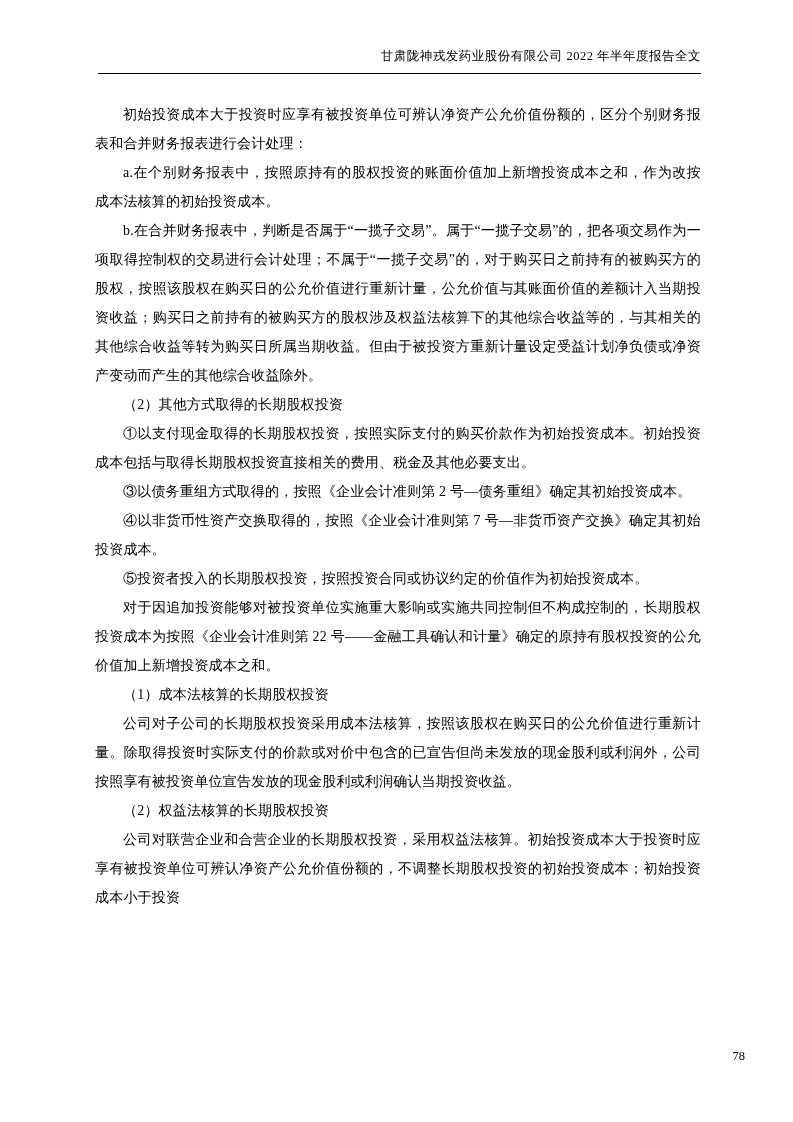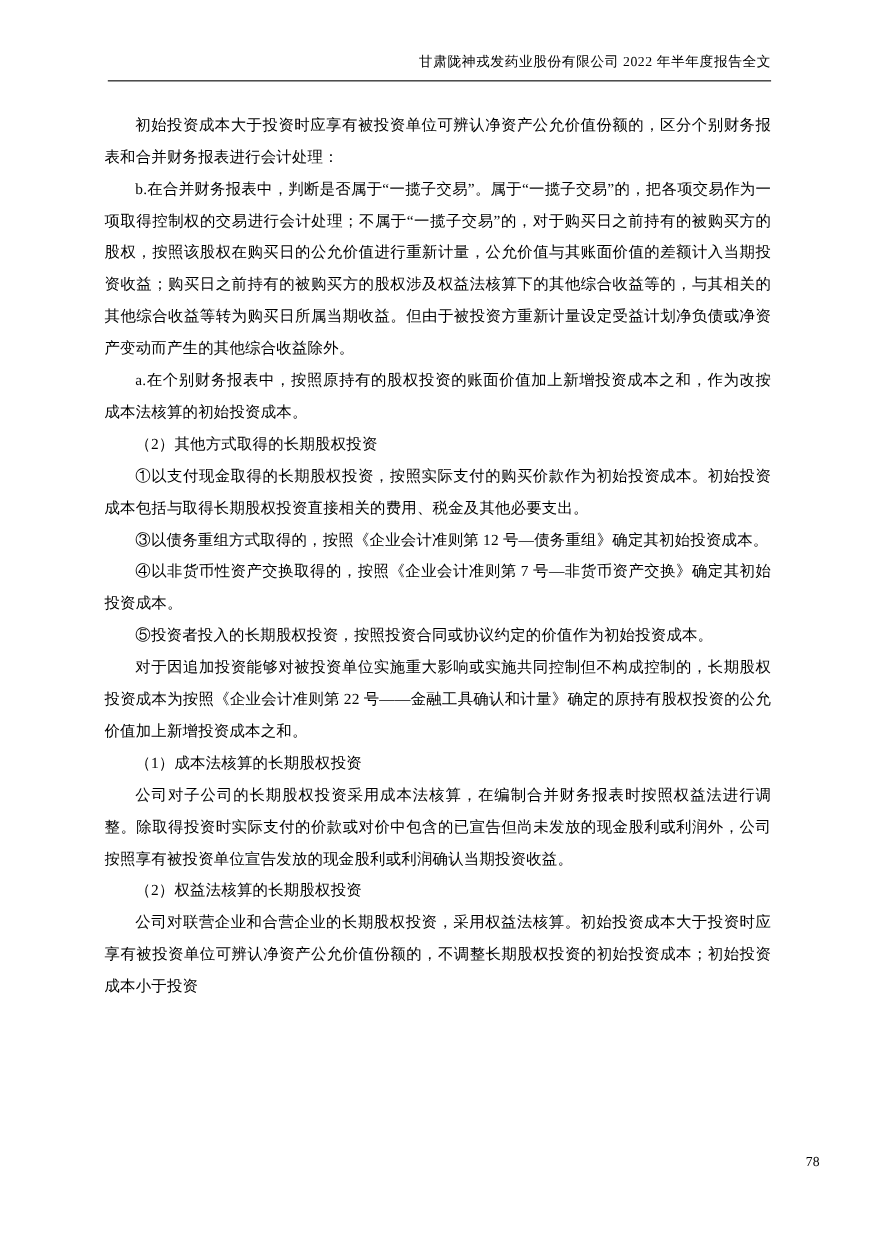--- a/index.html
+++ b/index.html
@@ -50,30 +50,30 @@
 <body>
 
 <div class="page">
 
   <div class="header">
     <span>甘肃陇神戎发药业股份有限公司 2022 年半年度报告全文</span>
   </div>
 
   <div class="content">
     <p>初始投资成本大于投资时应享有被投资单位可辨认净资产公允价值份额的，区分个别财务报表和合并财务报表进行会计处理：</p>
+    <p>a.在个别财务报表中，按照原持有的股权投资的账面价值加上新增投资成本之和，作为改按成本法核算的初始投资成本。</p>
     <p>b.在合并财务报表中，判断是否属于“一揽子交易”。属于“一揽子交易”的，把各项交易作为一项取得控制权的交易进行会计处理；不属于“一揽子交易”的，对于购买日之前持有的被购买方的股权，按照该股权在购买日的公允价值进行重新计量，公允价值与其账面价值的差额计入当期投资收益；购买日之前持有的被购买方的股权涉及权益法核算下的其他综合收益等的，与其相关的其他综合收益等转为购买日所属当期收益。但由于被投资方重新计量设定受益计划净负债或净资产变动而产生的其他综合收益除外。</p>
-    <p>a.在个别财务报表中，按照原持有的股权投资的账面价值加上新增投资成本之和，作为改按成本法核算的初始投资成本。</p>
     <p>（2）其他方式取得的长期股权投资</p>
     <p>①以支付现金取得的长期股权投资，按照实际支付的购买价款作为初始投资成本。初始投资成本包括与取得长期股权投资直接相关的费用、税金及其他必要支出。</p>
-    <p>③以债务重组方式取得的，按照《企业会计准则第 12 号—债务重组》确定其初始投资成本。</p>
+    <p>③以债务重组方式取得的，按照《企业会计准则第 2 号—债务重组》确定其初始投资成本。</p>
     <p>④以非货币性资产交换取得的，按照《企业会计准则第 7 号—非货币资产交换》确定其初始投资成本。</p>
     <p>⑤投资者投入的长期股权投资，按照投资合同或协议约定的价值作为初始投资成本。</p>
     <p>对于因追加投资能够对被投资单位实施重大影响或实施共同控制但不构成控制的，长期股权投资成本为按照《企业会计准则第 22 号——金融工具确认和计量》确定的原持有股权投资的公允价值加上新增投资成本之和。</p>
     <p>（1）成本法核算的长期股权投资</p>
-    <p>公司对子公司的长期股权投资采用成本法核算，在编制合并财务报表时按照权益法进行调整。除取得投资时实际支付的价款或对价中包含的已宣告但尚未发放的现金股利或利润外，公司按照享有被投资单位宣告发放的现金股利或利润确认当期投资收益。</p>
+    <p>公司对子公司的长期股权投资采用成本法核算，按照该股权在购买日的公允价值进行重新计量。除取得投资时实际支付的价款或对价中包含的已宣告但尚未发放的现金股利或利润外，公司按照享有被投资单位宣告发放的现金股利或利润确认当期投资收益。</p>
     <p>（2）权益法核算的长期股权投资</p>
     <p>公司对联营企业和合营企业的长期股权投资，采用权益法核算。初始投资成本大于投资时应享有被投资单位可辨认净资产公允价值份额的，不调整长期股权投资的初始投资成本；初始投资成本小于投资</p>
   </div>
 
   <div class="footer">
     <span>78</span>
   </div>
 
 </div>
 

